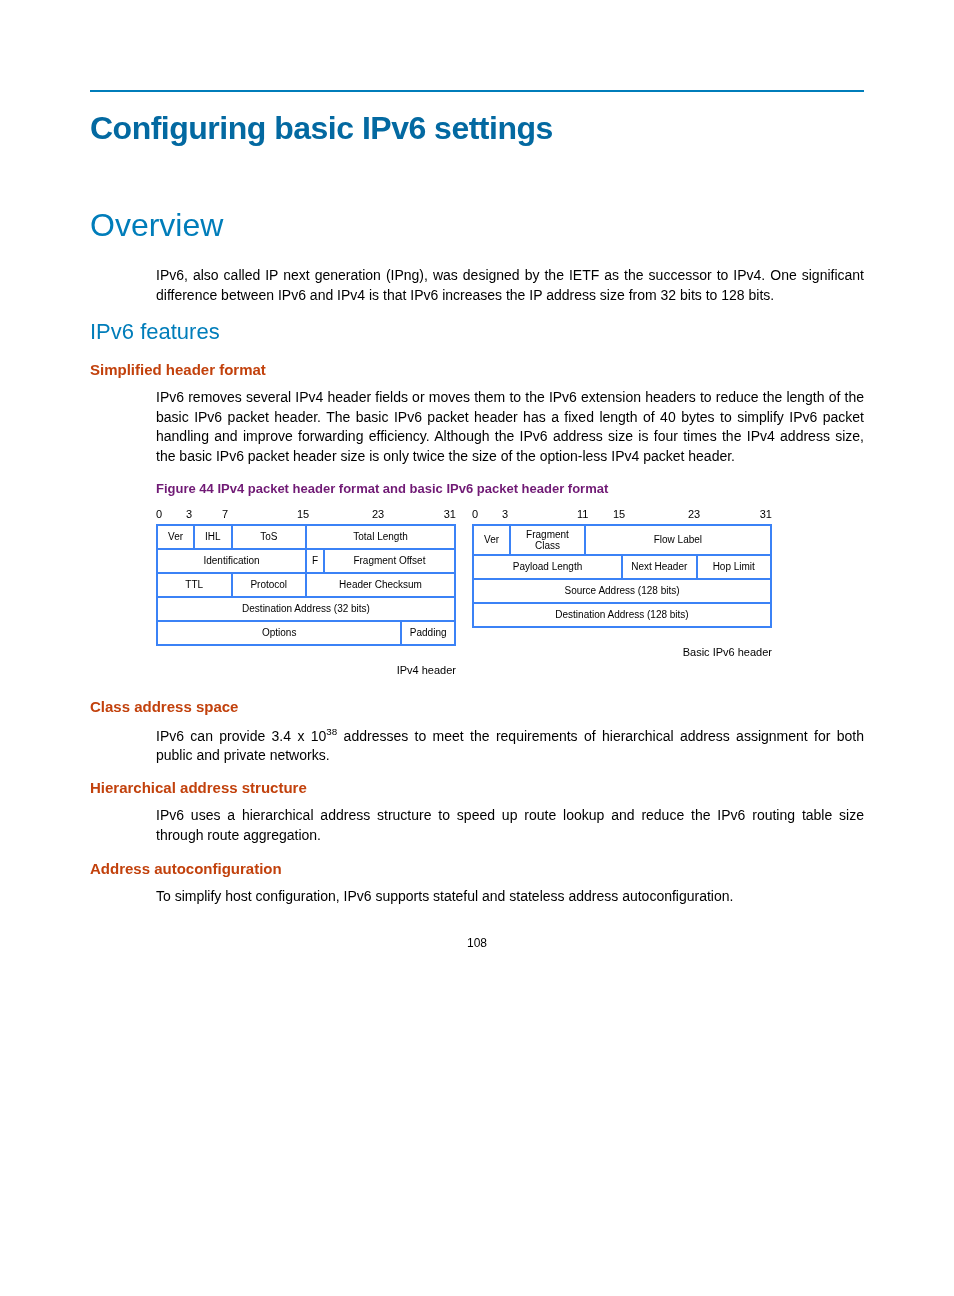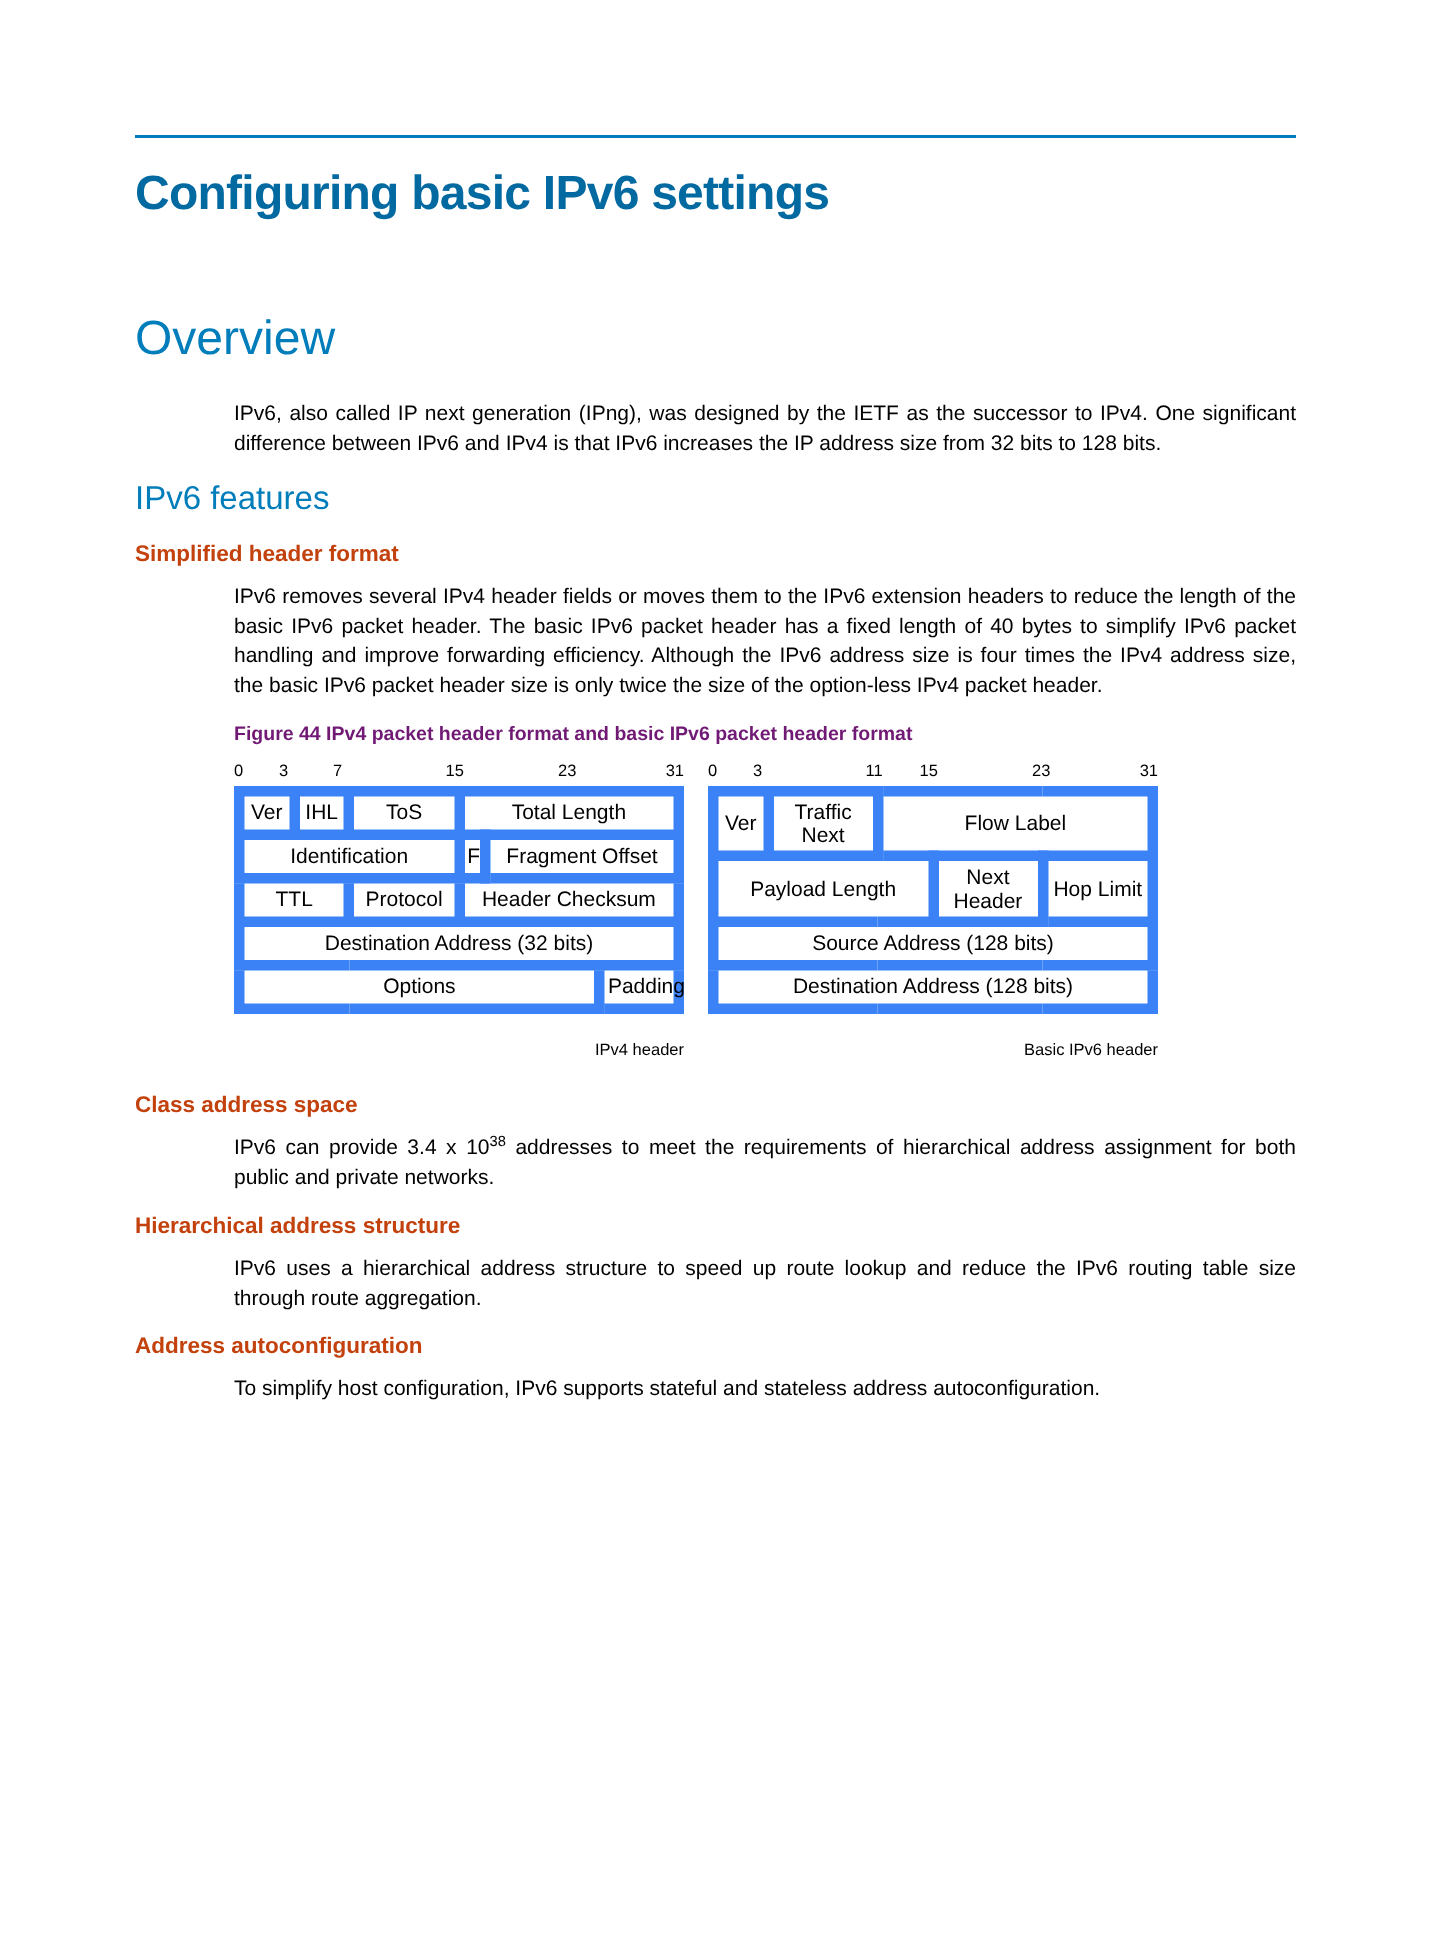--- a/index.html
+++ b/index.html
@@ -77,22 +77,22 @@
     position: relative;
     height: 14px;
   }
   .bit-row span { position: absolute; }
   .hdr-table {
     border-collapse: collapse;
     width: 100%;
     table-layout: fixed;
   }
   .hdr-table td {
-    border: 7px solid #3b82f6;
-    font-size: 14px;
+    border: 2px solid #3b82f6;
+    font-size: 10px;
     text-align: center;
     vertical-align: middle;
     padding: 3px 2px;
     line-height: 1.1;
     height: 16px;
   }
   .ipv6addr { height: 96px; }
   .caption {
     text-align: right;
     font-size: 11px;
@@ -188,21 +188,21 @@
           <colgroup>
             <col style="width:12.5%">
               <col style="width:25%">
             <col style="width:12.5%">
               <col style="width:25%">
               <col style="width:25%">
           </colgroup>
           <tbody>
               <tr>
             <td>Ver</td>
-            <td>Traffic Next</td>
+            <td>Fragment Class</td>
             <td colspan="3">Flow Label</td>
           </tr>
           <tr>
             <td colspan="3">Payload Length</td>
             <td>Next Header</td>
             <td>Hop Limit</td>
           </tr>
           <tr>
                 <td colspan="5" class="ipv6addr">Source Address (128 bits)</td>
               </tr>
@@ -220,13 +220,14 @@
   <p class="body-text indent">
     <span>IPv6 can provide 3.4 x 10</span><sup>38</sup><span> addresses to meet the requirements of hierarchical address assignment for both public and private networks.</span>
   </p>
 
   <h4 class="h4">Hierarchical address structure</h4>
   <p class="body-text indent">IPv6 uses a hierarchical address structure to speed up route lookup and reduce the IPv6 routing table size through route aggregation.</p>
 
   <h4 class="h4">Address autoconfiguration</h4>
   <p class="body-text indent">To simplify host configuration, IPv6 supports stateful and stateless address autoconfiguration.</p>
 
+  <div class="pagenum">108</div>
 </div>
 
 </body></html>

